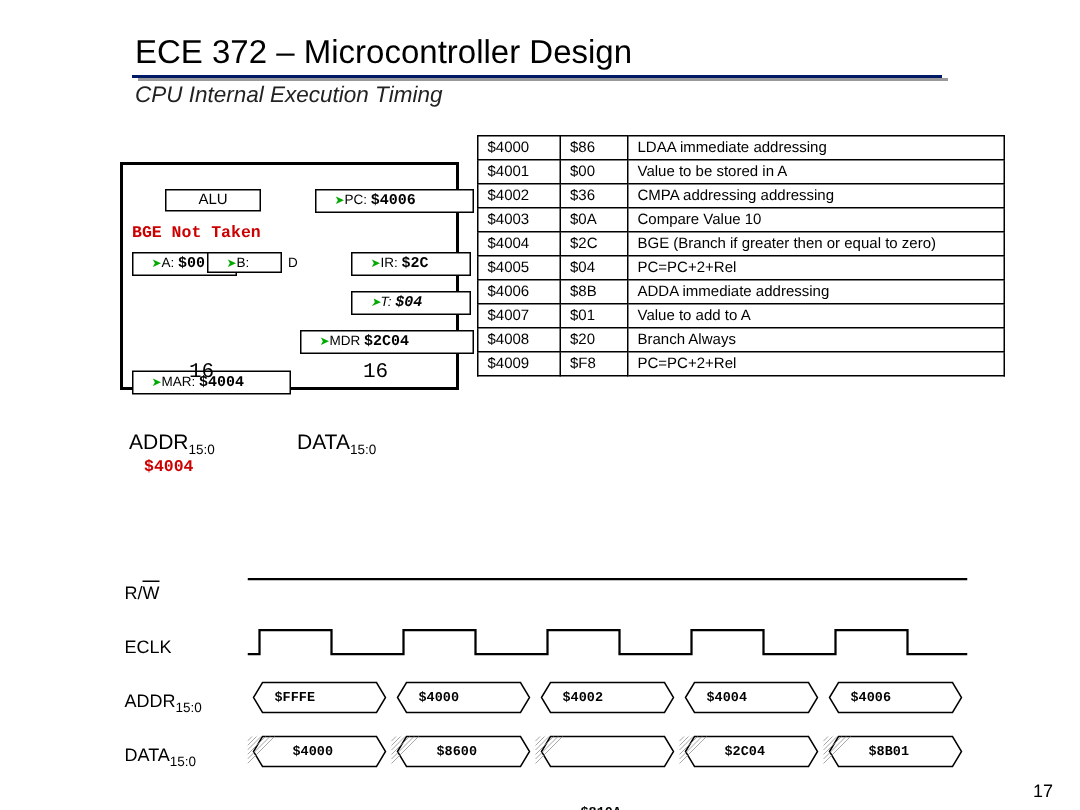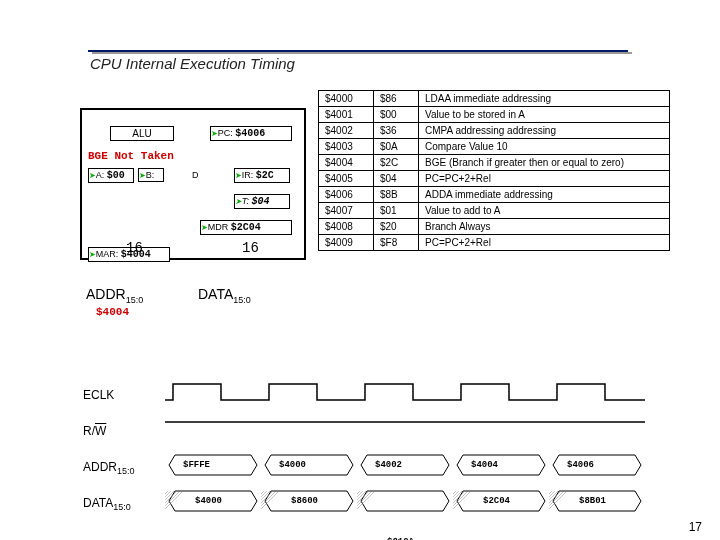--- a/index.html
+++ b/index.html
@@ -71,21 +71,21 @@
     width: 62px;
     text-align: center;
     border: 1px solid #000;
     font-size: 10px;
     padding: 1px 0;
   }
   .reg {
     position: absolute;
     border: 1px solid #000;
     font-size: 9px;
-    padding: 1px 0;
+    padding: 1px 12px;
     background: #fff;
   }
   .marker {
     font-size: 8px;
     color: #0a0;
   }
   .val { font-family: "Courier New", monospace; font-size: 10px; font-weight: bold; }
   .bge-text {
     position: absolute;
     top: 40px;
@@ -161,20 +161,21 @@
     right: 18px;
     bottom: 6px;
     font-size: 12px;
   }
   .overline { text-decoration: overline; }
 </style>
 </head>
 <body>
 
 <div class="slide">
+  <div class="title">ECE 372 – Microcontroller Design</div>
   <div class="title-rule-shadow"></div>
   <div class="title-rule"></div>
   <div class="subtitle">CPU Internal Execution Timing</div>
 
   <div class="cpu-box">
     <div class="inner">
       <div class="alu">ALU</div>
       <div class="bge-text">BGE Not Taken</div>
 
       <div class="reg" style="top:16px; left:128px; width:80px;">
@@ -271,35 +272,35 @@
           <td>$4009</td>
           <td>$F8</td>
           <td>PC=PC+2+Rel</td>
         </tr>
       </tbody>
   </table>
 
   <div class="timing">
 
     <div class="trow">
+      <div class="tlabel">
+        <span>R/</span><span class="overline">W</span>
+      </div>
+      <div class="wave-area">
+        <svg width="480" height="30">
+          <line x1="0" y1="8" x2="480" y2="8" stroke="#000" stroke-width="1.5"></line>
+        </svg>
+      </div>
+    </div>
+
+    <div class="trow">
       <div class="tlabel">ECLK</div>
       <div class="wave-area">
         <svg width="480" height="30">
           <path d="M0 22 L8 22 L8 6 L56 6 L56 22 L104 22 L104 6 L152 6 L152 22 L200 22 L200 6 L248 6 L248 22 L296 22 L296 6 L344 6 L344 22 L392 22 L392 6 L440 6 L440 22 L480 22" fill="none" stroke="#000" stroke-width="1.5"></path>
-        </svg>
-      </div>
-    </div>
-
-    <div class="trow">
-      <div class="tlabel">
-        <span>R/</span><span class="overline">W</span>
-      </div>
-      <div class="wave-area">
-        <svg width="480" height="30">
-          <line x1="0" y1="8" x2="480" y2="8" stroke="#000" stroke-width="1.5"></line>
         </svg>
       </div>
     </div>
 
     <div class="trow">
       <div class="tlabel">
         <span>ADDR</span><span class="sub">15:0</span>
       </div>
       <div class="wave-area">
         <svg width="480" height="30" id="addr-svg">

